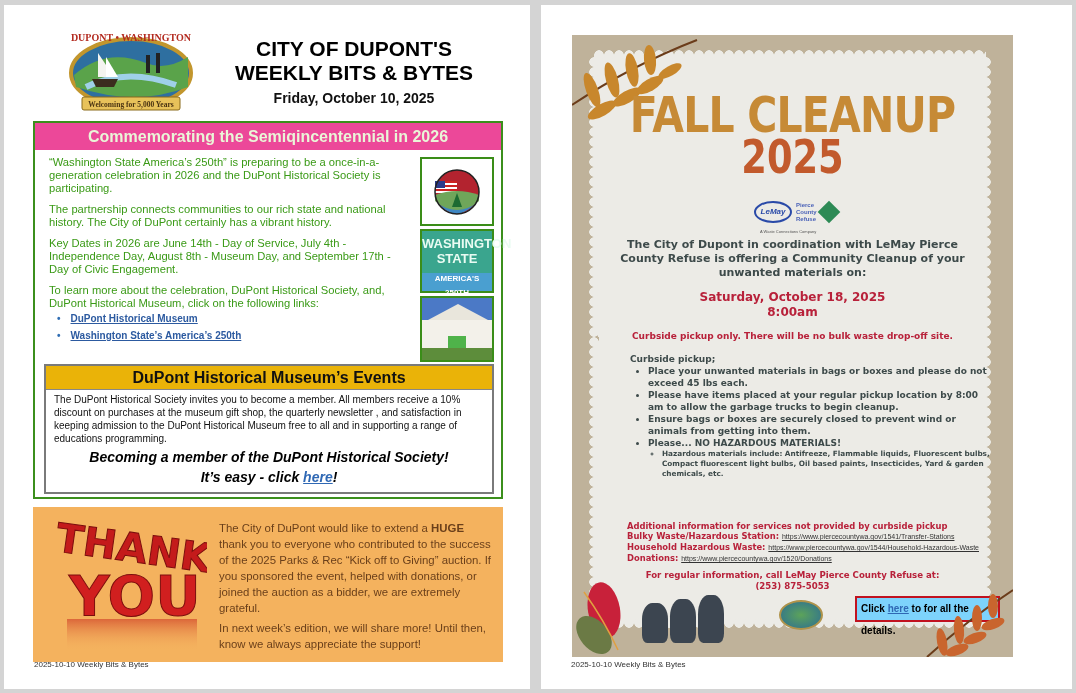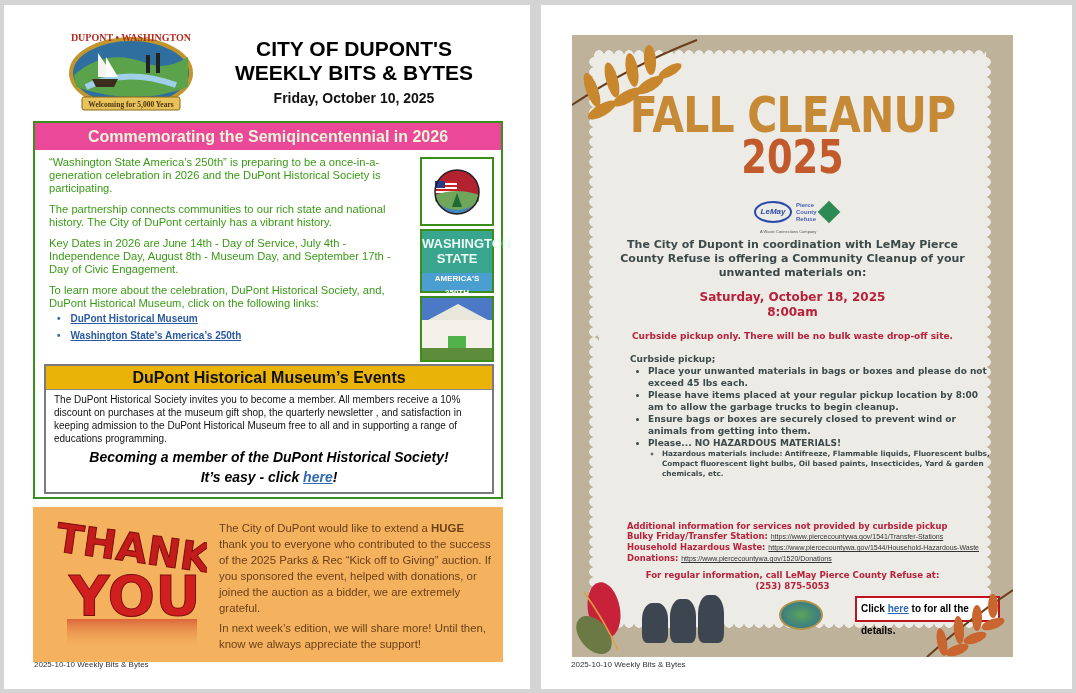--- a/index.html
+++ b/index.html
@@ -78,21 +78,21 @@
   .fly-list ul ul { list-style: circle; padding-left: 14px; font-size: 7.3px; line-height: 10px; }
   .fly-clean { position: absolute; left: 0; width: 441px; top: 460px; text-align: center; font-family: "DejaVu Sans", sans-serif; font-weight: bold; font-size: 9px; color: #c22046; }
   .fly-add { position: absolute; left: 55px; width: 380px; top: 486px; font-family: "DejaVu Sans", sans-serif; font-weight: bold; font-size: 8.4px; line-height: 10px; color: #b8213a; }
   .fly-add .url { font-family: "Liberation Sans", sans-serif; font-weight: normal; font-size: 7px; color: #333; text-decoration: underline; }
   .fly-further { position: absolute; left: 0; width: 441px; top: 535px; text-align: center; font-family: "DejaVu Sans", sans-serif; font-weight: bold; font-size: 8.6px; line-height: 11px; color: #b8213a; }
 
   .leaf { position: absolute; }
   .bags { position: absolute; left: 70px; top: 560px; display:flex; gap: 2px; align-items:flex-end; }
   .bag { width: 26px; height: 40px; background: #3c4550; border-radius: 40% 40% 20% 20%; }
   .city-seal { position:absolute; left: 207px; top: 565px; width: 44px; height: 30px; border-radius: 50%; background: radial-gradient(#5ca35a, #2c6d94); border: 2px solid #b0934a; }
-  .click-box { position: absolute; left: 283px; top: 561px; width: 145px; height: 26px; background: #ffffff; border: 2px solid #c1121f; font-family: "Liberation Sans", sans-serif; font-weight: bold; font-size: 10px; line-height: 22px; padding-left: 4px; color: #000; }
+  .click-box { position: absolute; left: 283px; top: 561px; width: 145px; height: 26px; background: #7dd3fc; border: 2px solid #c1121f; font-family: "Liberation Sans", sans-serif; font-weight: bold; font-size: 10px; line-height: 22px; padding-left: 4px; color: #000; }
   .click-box a { color: #2f68b4; text-decoration: underline; }
 </style>
 </head>
 <body>
 
 <div class="page" id="page-left">
 
   <div class="logo">
     <svg width="130" height="86" viewBox="0 0 130 86">
       <ellipse cx="65" cy="46" rx="60" ry="34" fill="#2e6fa0" stroke="#c2962d" stroke-width="4"></ellipse>
@@ -241,21 +241,21 @@
           <ul>
               <li>Hazardous materials include: Antifreeze, Flammable liquids, Fluorescent bulbs, Compact fluorescent light bulbs, Oil based paints, Insecticides, Yard &amp; garden chemicals, etc.</li>
             </ul>
         </li>
       </ul>
     </div>
 
 
     <div class="fly-add">
       <div>Additional information for services not provided by curbside pickup</div>
-      <div><span>Bulky Friday/Transfer Station:</span> <a class="url" href="#">https://www.piercecountywa.gov/1541/Transfer-Stations</a></div>
+      <div><span>Bulky Waste/Hazardous Station:</span> <a class="url" href="#">https://www.piercecountywa.gov/1541/Transfer-Stations</a></div>
       <div><span>Household Hazardous Waste:</span> <a class="url" href="#">https://www.piercecountywa.gov/1544/Household-Hazardous-Waste</a></div>
       <div><span>Donations:</span> <a class="url" href="#">https://www.piercecountywa.gov/1520/Donations</a></div>
     </div>
 
     <div class="fly-further">
       <div>For regular information, call LeMay Pierce County Refuse at:</div>
       <div>(253) 875-5053</div>
     </div>
 
     <svg class="leaf" style="left:2px;top:545px" width="60" height="77" viewBox="0 0 60 77">

